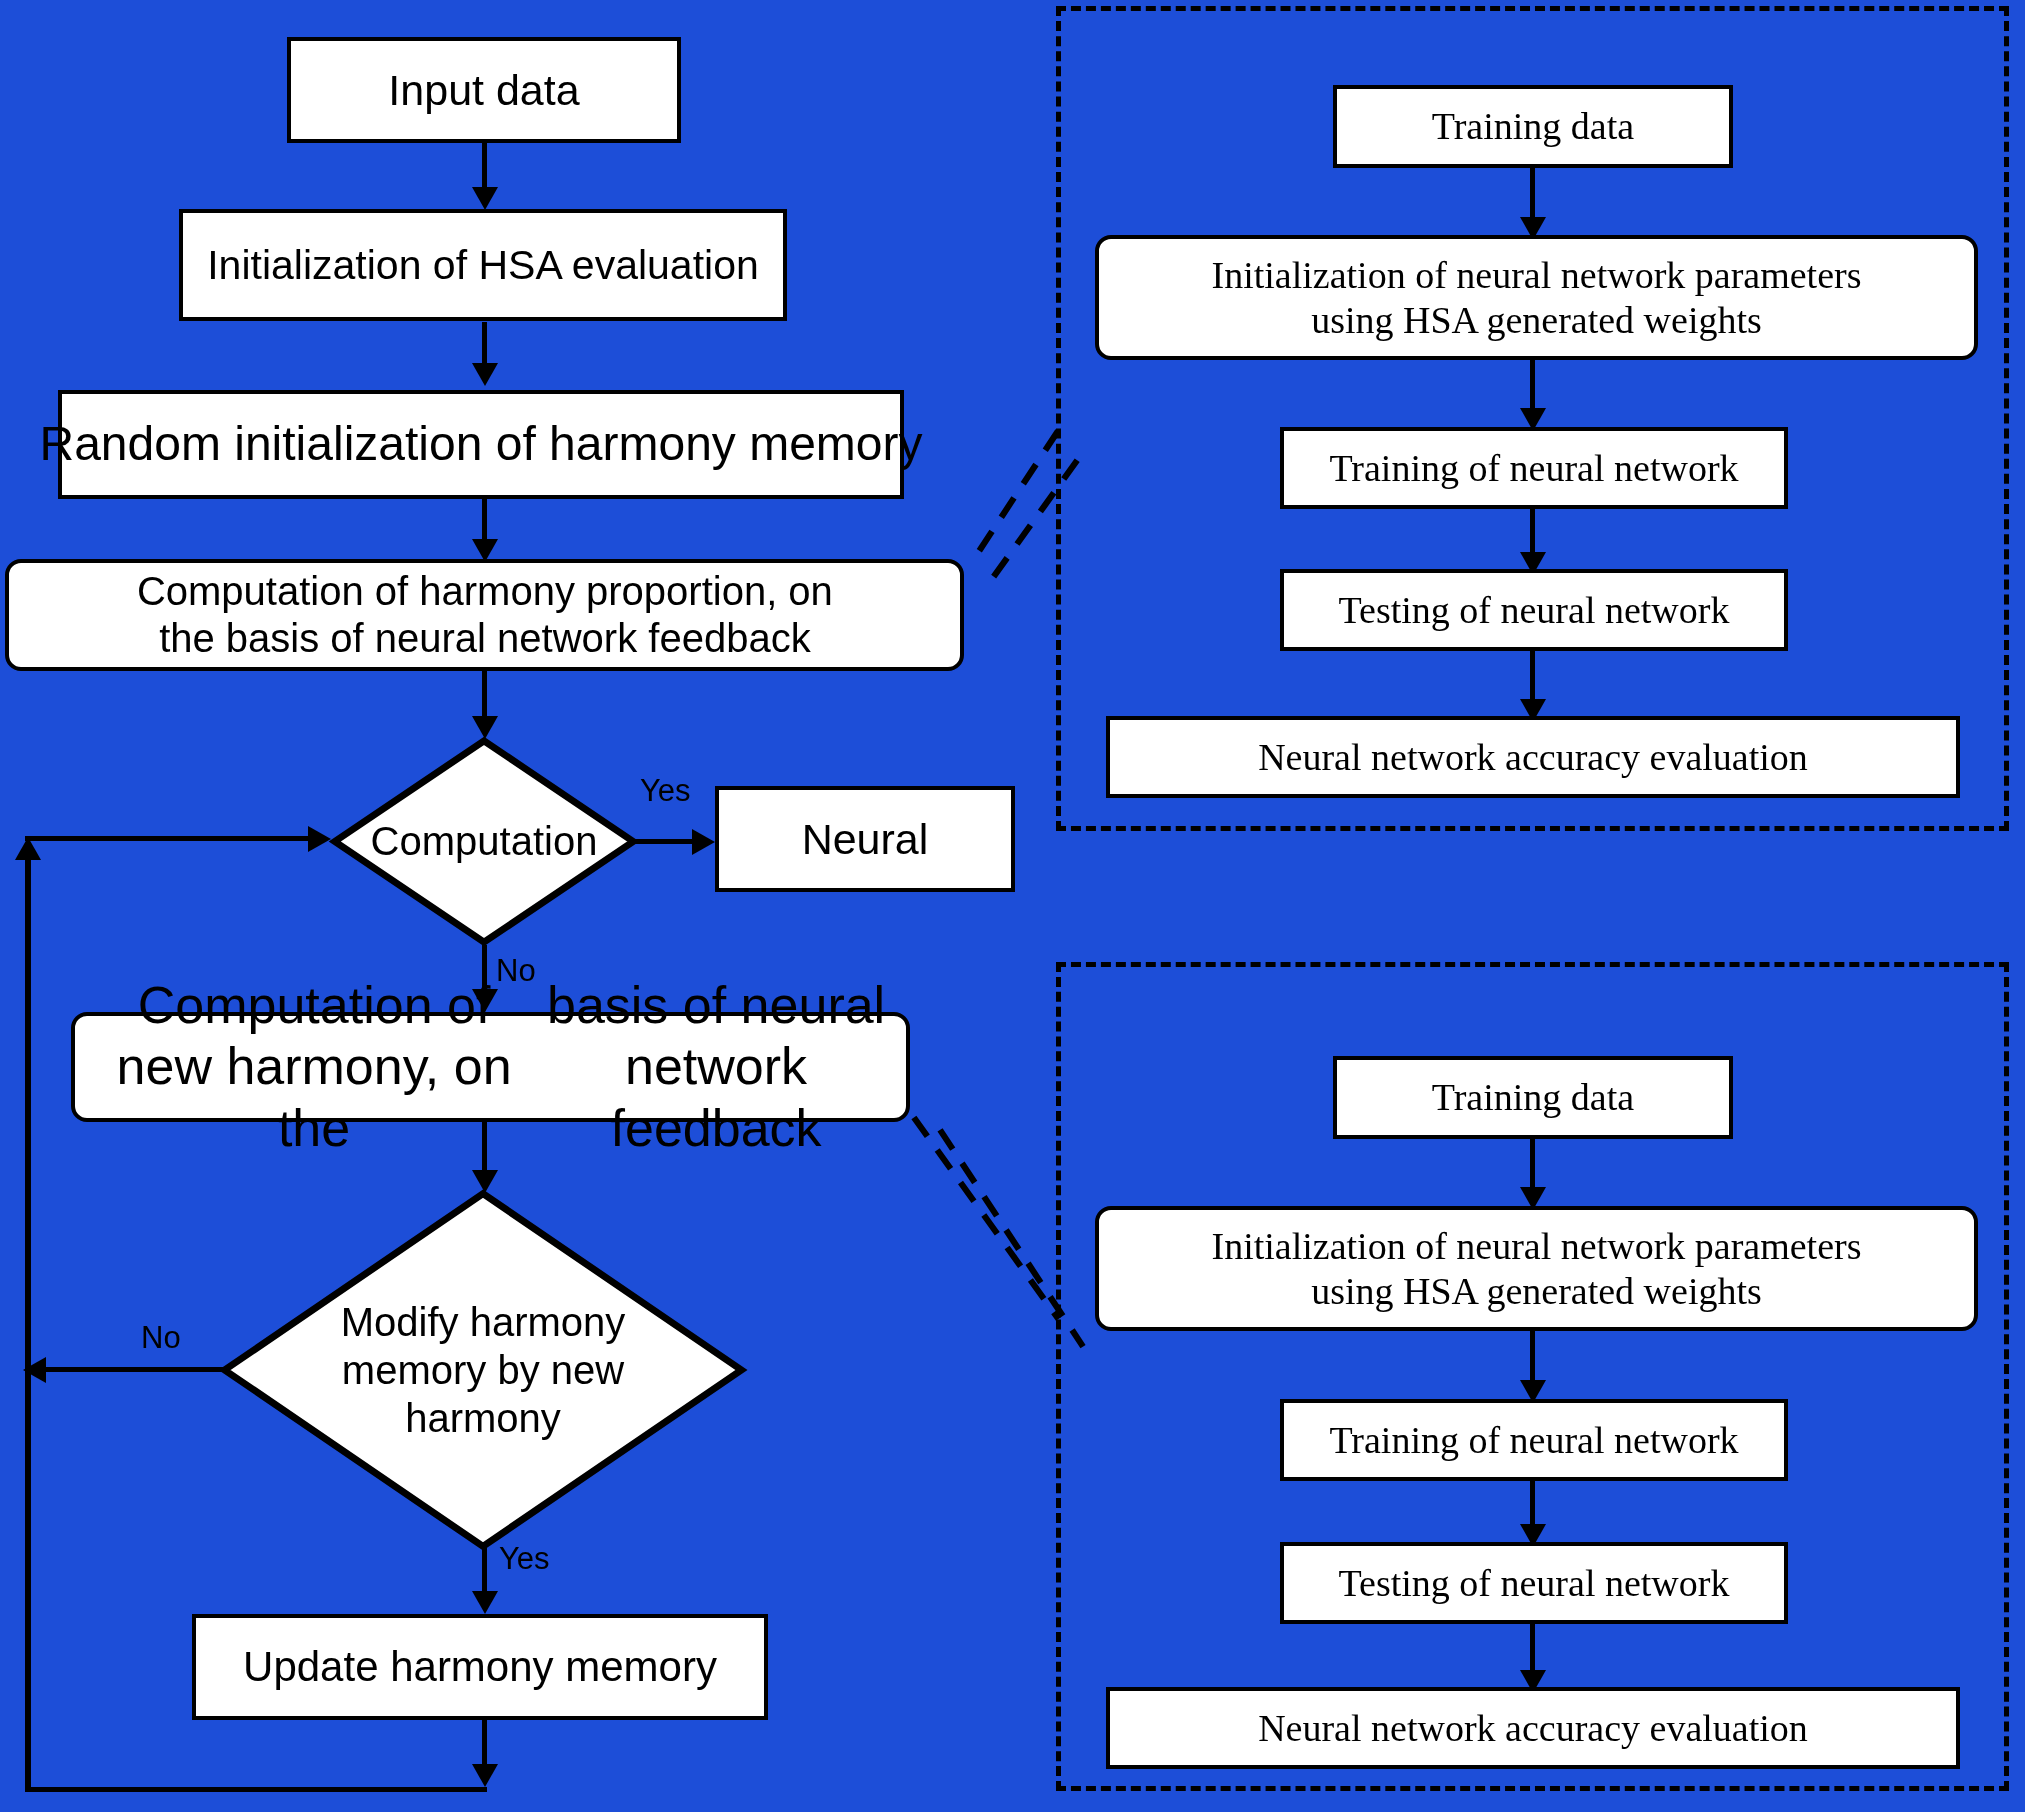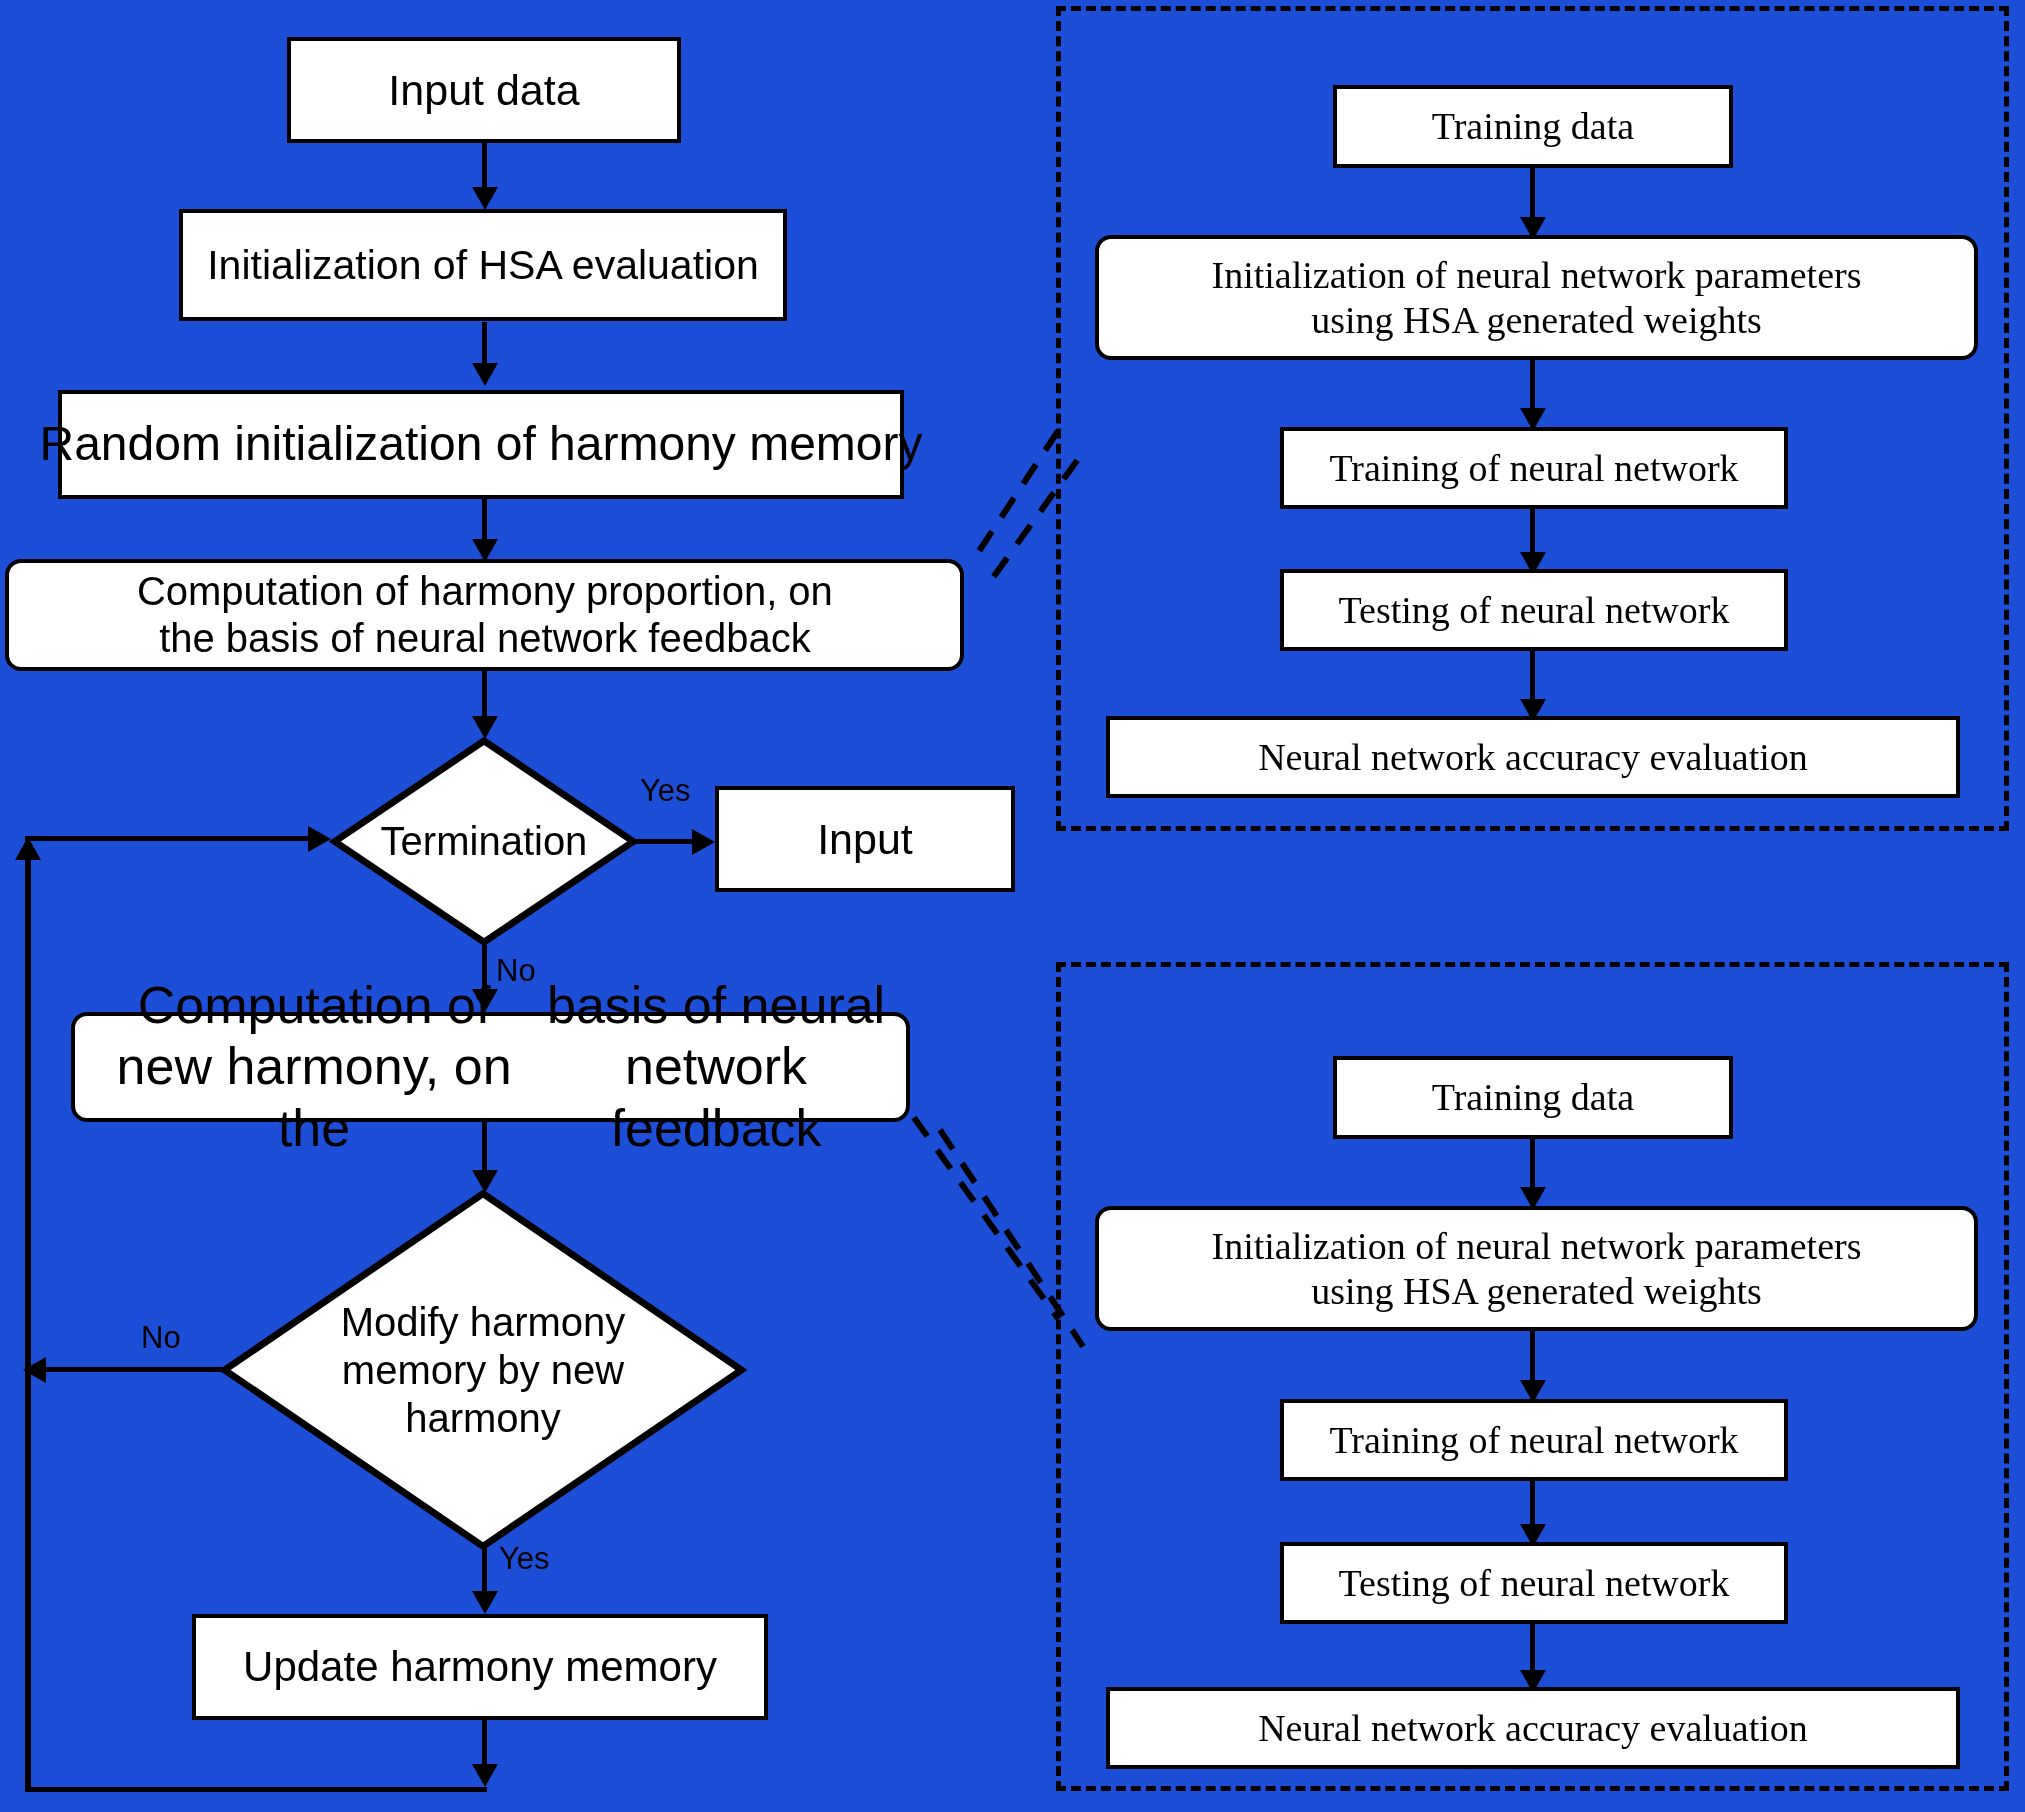--- a/index.html
+++ b/index.html
@@ -106,29 +106,29 @@
     <span>the basis of neural network feedback</span>
   </div>
 
   <div class="ln vl" style="left:482px;top:671px;height:50px;"></div>
   <div class="arrow-d" style="left:472px;top:716px;"></div>
 
   <div class="diamond" style="left:331px;top:737px;width:306px;height:209px;">
     <svg viewBox="0 0 398 272" preserveAspectRatio="none">
       <polygon points="199,5 393,136 199,267 5,136" fill="#fff" stroke="#000" stroke-width="9"></polygon>
     </svg>
-    <div class="dlabel" style="top:80px;font-size:40px;">Termination</div>
+    <div class="dlabel" style="top:80px;font-size:40px;">Computation</div>
   </div>
 
   <div class="edgelabel" style="left:640px;top:773px;">Yes</div>
   <div class="ln hl" style="left:633px;top:839px;width:63px;"></div>
   <div class="arrow-r" style="left:692px;top:829px;"></div>
 
   <div class="box sans" style="left:715px;top:786px;width:300px;height:106px;font-size:43px;">
-    <span>Input</span>
+    <span>Neural</span>
   </div>
 
   <div class="edgelabel" style="left:496px;top:953px;">No</div>
   <div class="ln vl" style="left:482px;top:945px;height:48px;"></div>
   <div class="arrow-d" style="left:472px;top:989px;"></div>
 
   <div class="box sans wrap" style="left:71px;top:1012px;width:839px;height:110px;font-size:52px;flex-direction:row;padding-left:27px;">
     <span>Computation of new harmony, on the</span>
     <span>basis of neural network feedback</span>
   </div>

